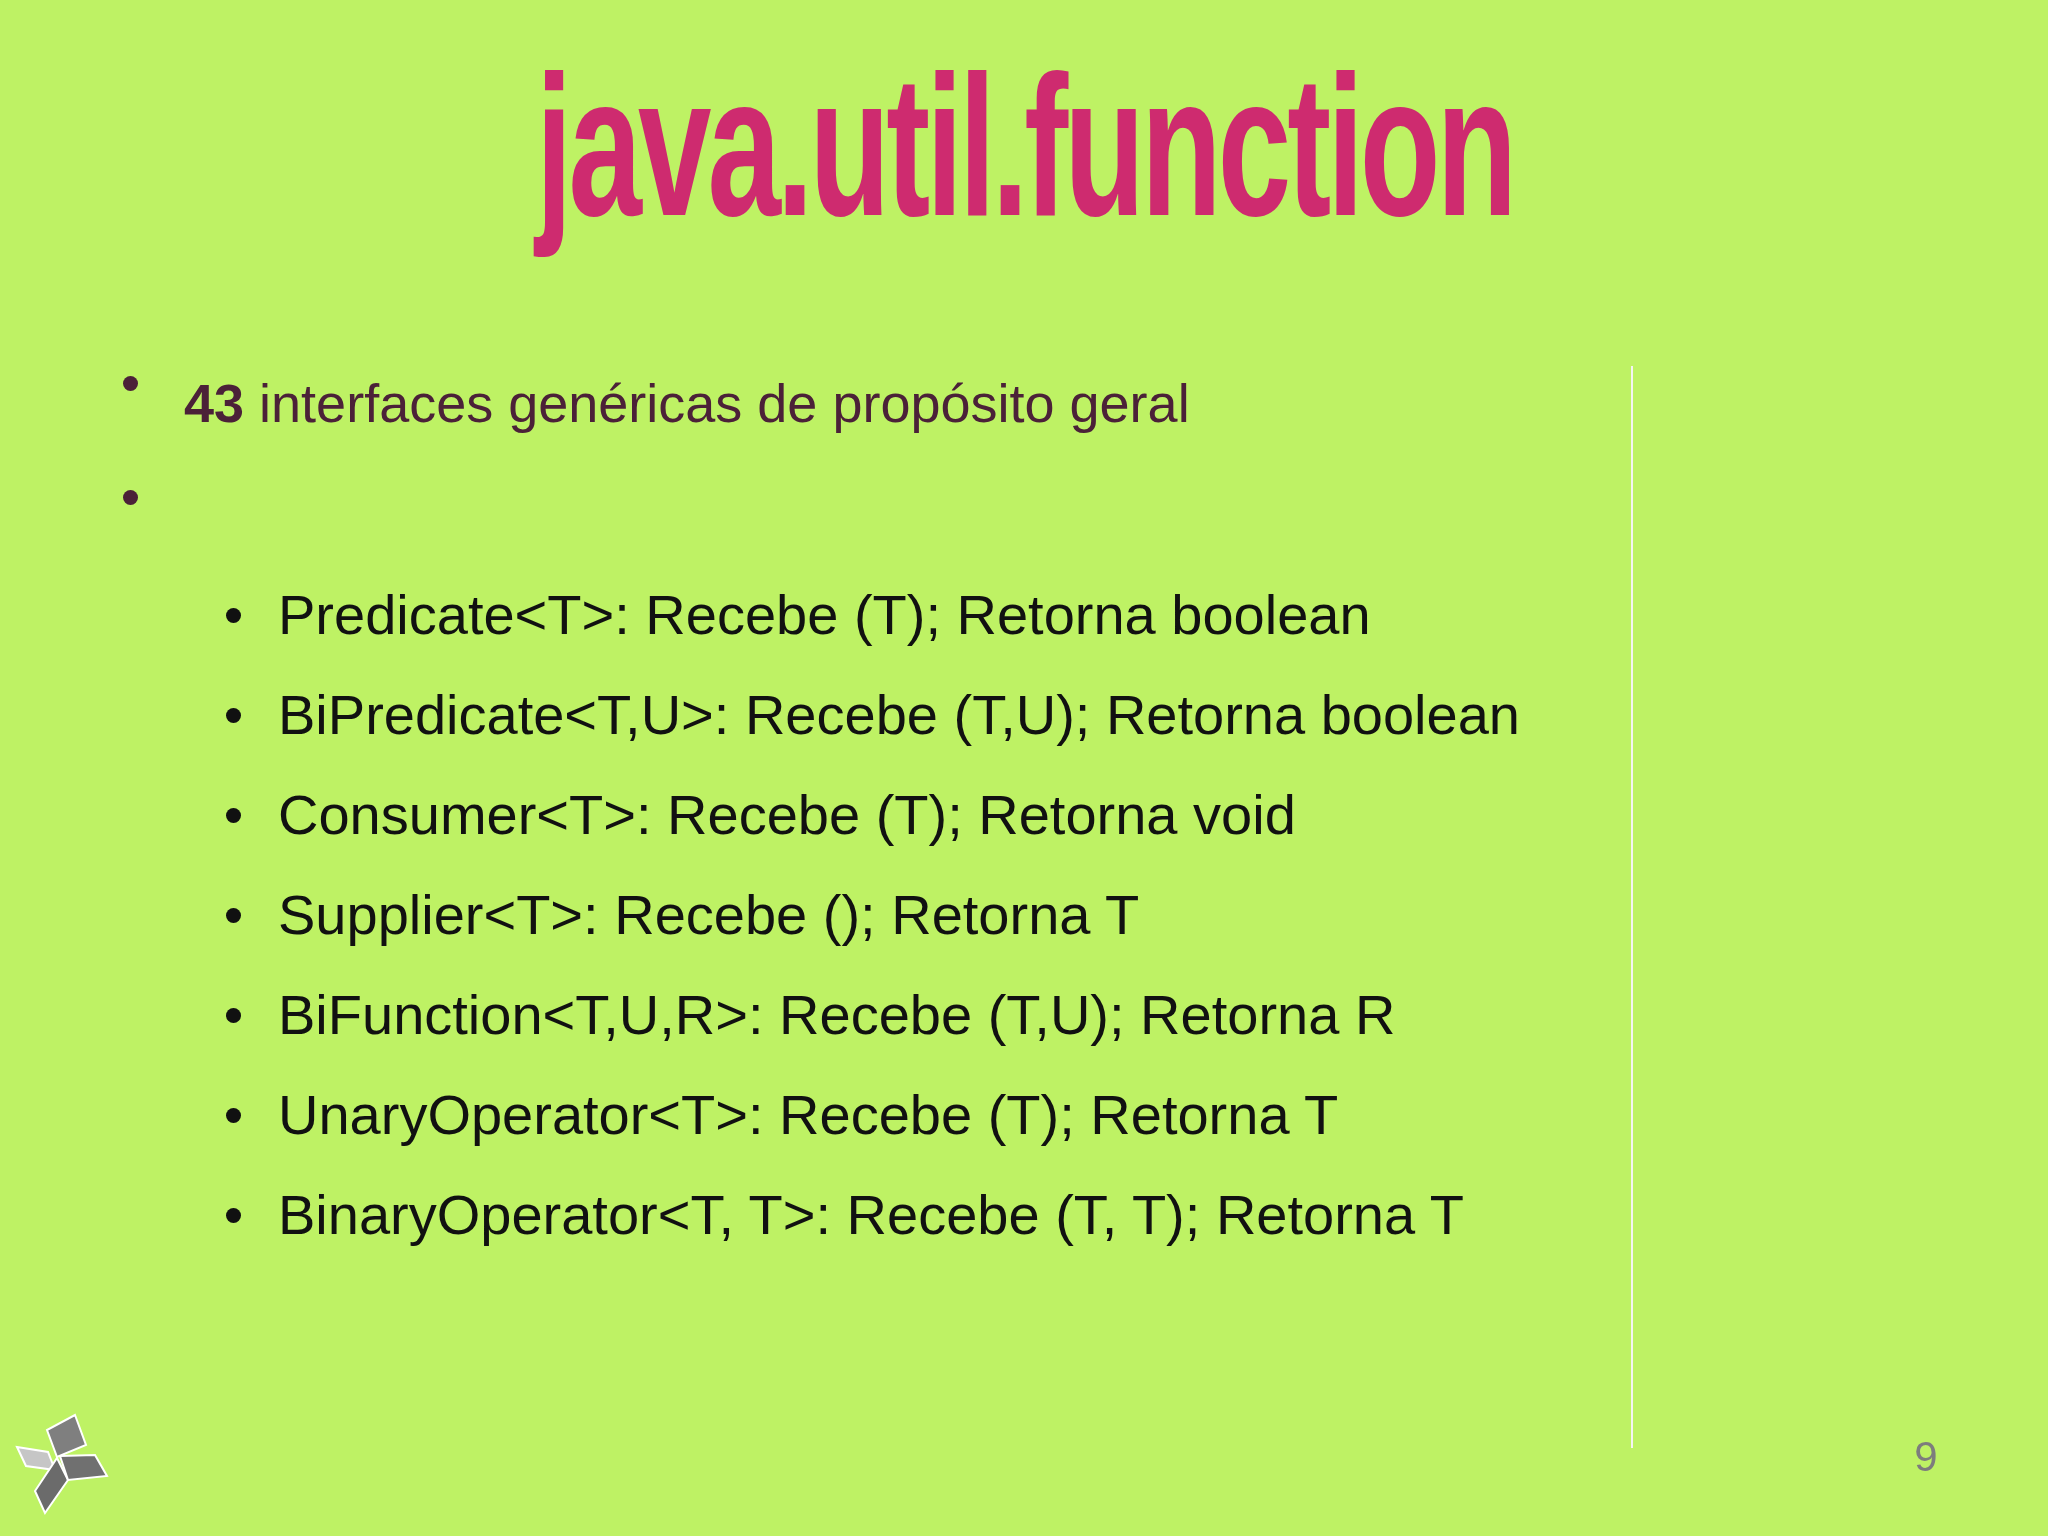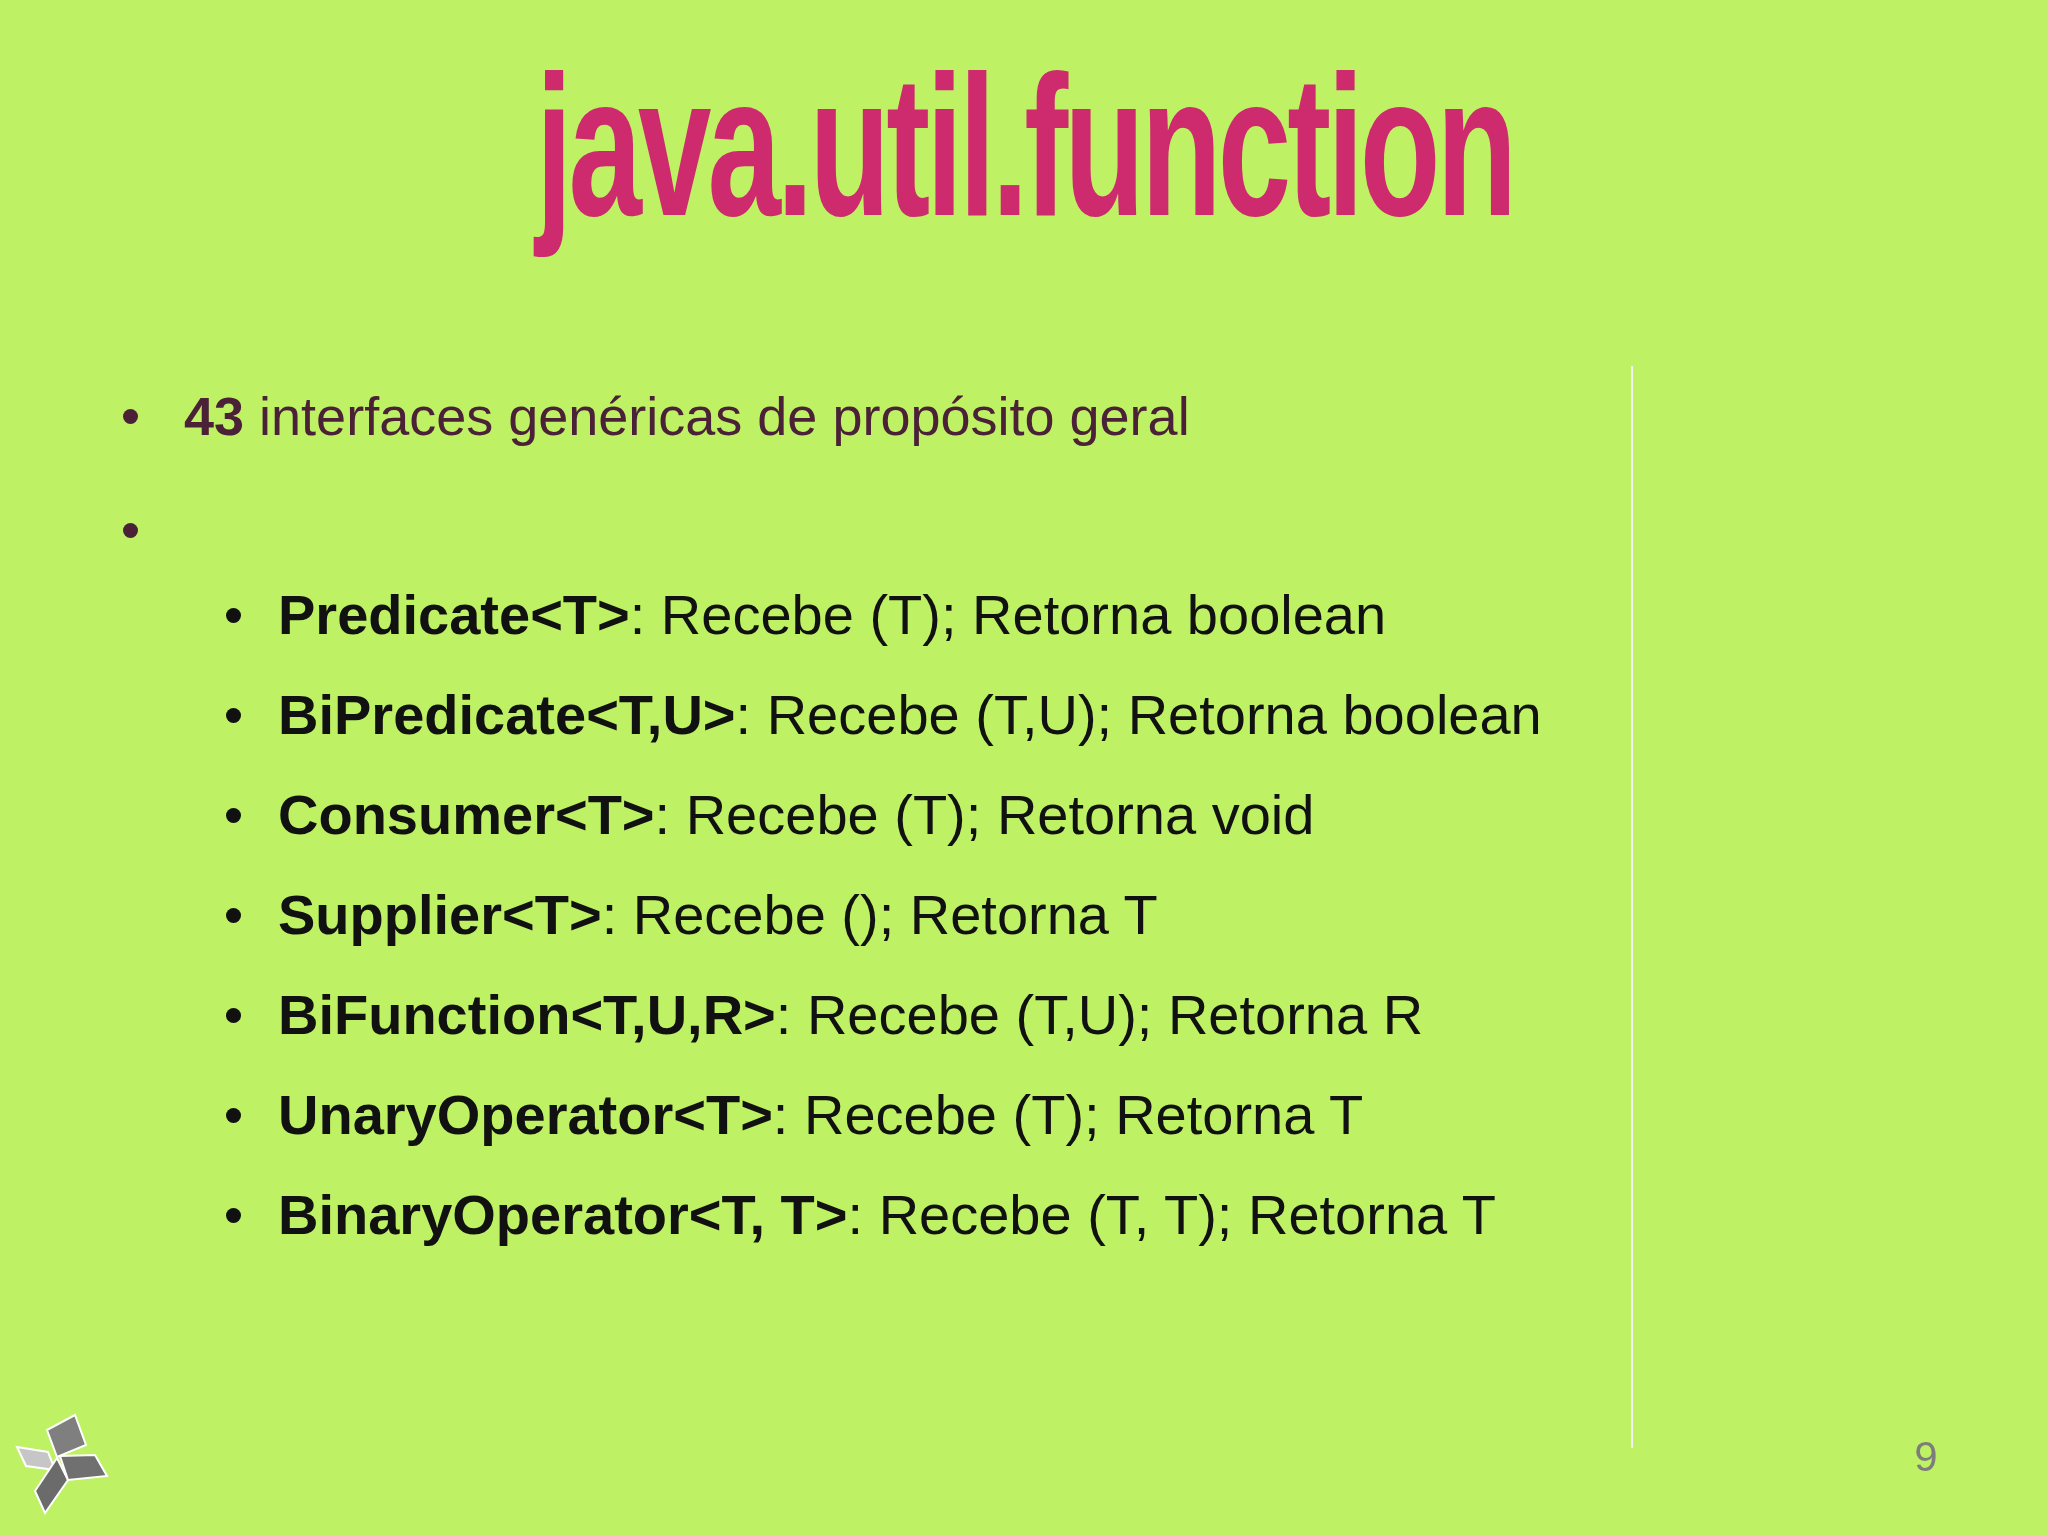--- a/index.html
+++ b/index.html
@@ -40,21 +40,21 @@
   .l1-list {
     position: absolute;
     left: 120px;
     top: 376px;
     display: flex;
     flex-direction: column;
     gap: 34px;
   }
   .l1-item {
     display: flex;
-    align-items: center;
+    align-items: flex-start;
     height: 80px;
     color: #4B2138;
     font-size: 54px;
     line-height: 1;
     white-space: nowrap;
   }
   .l1-dot {
     width: 15px;
     height: 15px;
     border-radius: 50%;
@@ -83,21 +83,21 @@
     white-space: nowrap;
   }
   .l2-dot {
     width: 15px;
     height: 15px;
     border-radius: 50%;
     background: #111111;
     margin-right: 37px;
     flex: 0 0 auto;
   }
-  .iface-name { font-weight: 700; }
+  .iface-name { font-weight: 400; }
   .iface-desc { font-weight: 400; }
 
   
   .placeholder-edge {
     position: absolute;
     left: 1631px;
     top: 366px;
     width: 2px;
     height: 1082px;
     background: #f4f4f4;

